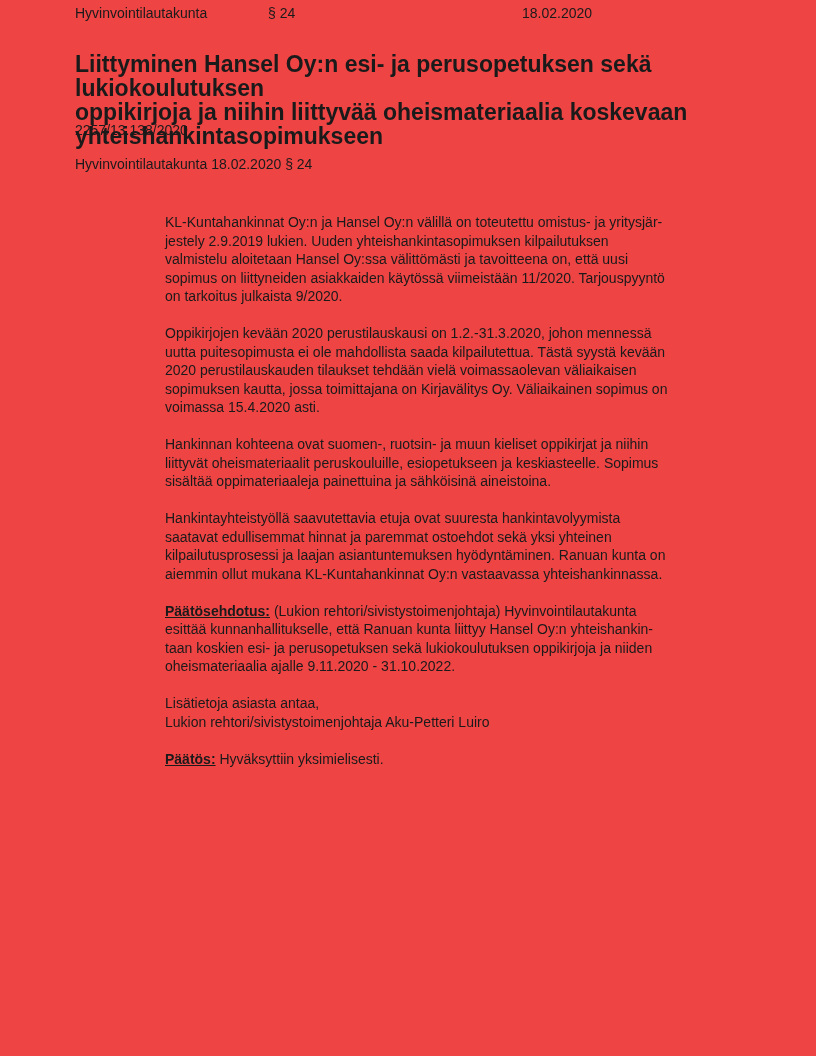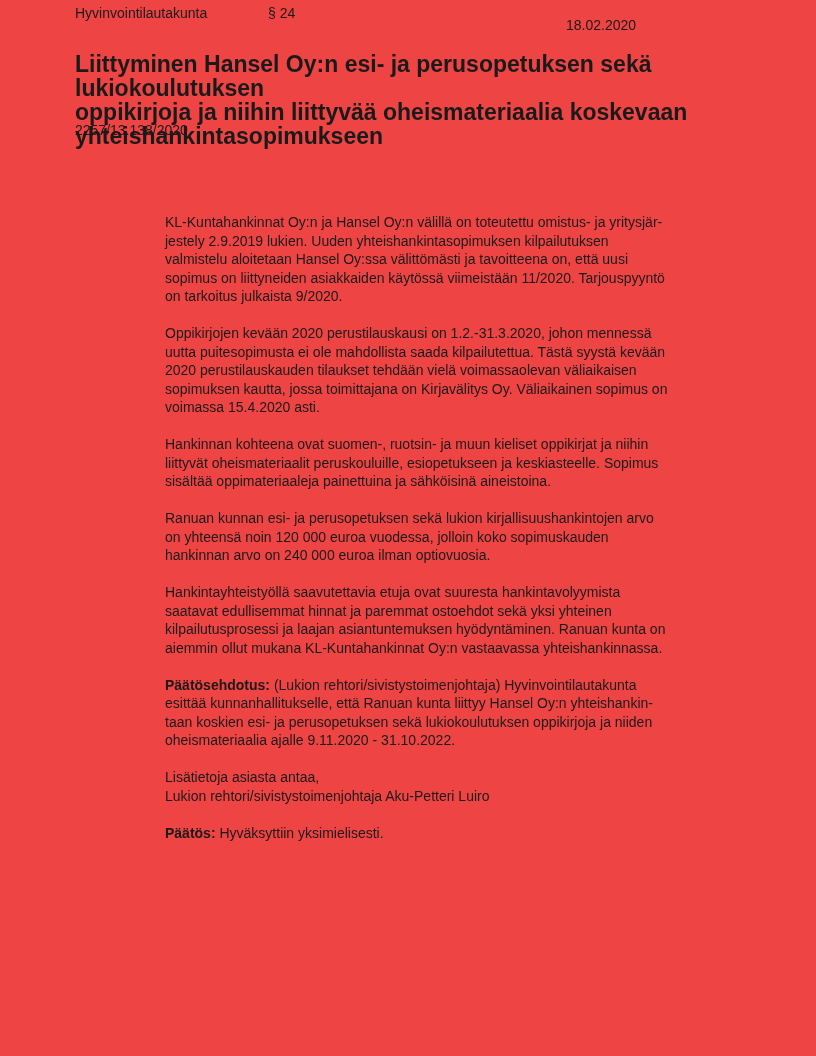--- a/index.html
+++ b/index.html
@@ -9,21 +9,21 @@
     height: 1056px;
     background: #ef4444;
     color: #1a1a1a;
     font-family: "Liberation Sans", sans-serif;
     font-size: 14px;
     line-height: 18.5px;
     overflow: hidden;
   }
   .hdr-committee { position: absolute; left: 75px;  top: 4px; white-space: nowrap; }
   .hdr-section   { position: absolute; left: 268px; top: 4px; white-space: nowrap; }
-  .hdr-date      { position: absolute; left: 522px; top: 16px; white-space: nowrap; margin-left: 44px; }
+  .hdr-date      { position: absolute; left: 522px; top: 4px; white-space: nowrap; }
   .doc-title {
     position: absolute;
     left: 75px;
     top: 37px;
     width: 700px;
     font-size: 23px;
     font-weight: bold;
     line-height: 24px;
     white-space: pre-line;
   }
@@ -34,55 +34,54 @@
     left: 165px;
     top: 213px;
     width: 648px;
   }
   .para {
     margin: 0 0 18.5px 0;
     white-space: pre-line;
   }
   .decision-label {
     font-weight: bold;
+    text-decoration: underline;
   }
 </style>
 </head>
 <body>
 
 <div class="page">
 
   <span class="hdr-committee">Hyvinvointilautakunta</span>
   <span class="hdr-section">§ 24</span>
   <span class="hdr-date">18.02.2020</span>
 
   <h1 class="doc-title">Liittyminen Hansel Oy:n esi- ja perusopetuksen sekä lukiokoulutuksen
 oppikirjoja ja niihin liittyvää oheismateriaalia koskevaan
 yhteishankintasopimukseen</h1>
 
   <div class="case-number">2257/13.138/2020</div>
 
+  <div class="subheader">Hyvinvointilautakunta 18.02.2020 § 24</div>
 
   <div class="body-col">
     <p class="para">KL-Kuntahankinnat Oy:n ja Hansel Oy:n välillä on toteutettu omistus- ja yritysjär-
 jestely 2.9.2019 lukien. Uuden yhteishankintasopimuksen kilpailutuksen
 valmistelu aloitetaan Hansel Oy:ssa välittömästi ja tavoitteena on, että uusi
 sopimus on liittyneiden asiakkaiden käytössä viimeistään 11/2020. Tarjouspyyntö
 on tarkoitus julkaista 9/2020.</p>
     <p class="para">Oppikirjojen kevään 2020 perustilauskausi on 1.2.-31.3.2020, johon mennessä
 uutta puitesopimusta ei ole mahdollista saada kilpailutettua. Tästä syystä kevään
 2020 perustilauskauden tilaukset tehdään vielä voimassaolevan väliaikaisen
 sopimuksen kautta, jossa toimittajana on Kirjavälitys Oy. Väliaikainen sopimus on
 voimassa 15.4.2020 asti.</p>
     <p class="para">Hankinnan kohteena ovat suomen-, ruotsin- ja muun kieliset oppikirjat ja niihin
 liittyvät oheismateriaalit peruskouluille, esiopetukseen ja keskiasteelle. Sopimus
 sisältää oppimateriaaleja painettuina ja sähköisinä aineistoina.</p>
-    <p class="para">Ranuan kunnan esi- ja perusopetuksen sekä lukion kirjallisuushankintojen arvo
-on yhteensä noin 120 000 euroa vuodessa, jolloin koko sopimuskauden
-hankinnan arvo on 240 000 euroa ilman optiovuosia.</p>
     <p class="para">Hankintayhteistyöllä saavutettavia etuja ovat suuresta hankintavolyymista
 saatavat edullisemmat hinnat ja paremmat ostoehdot sekä yksi yhteinen
 kilpailutusprosessi ja laajan asiantuntemuksen hyödyntäminen. Ranuan kunta on
 aiemmin ollut mukana KL-Kuntahankinnat Oy:n vastaavassa yhteishankinnassa.</p>
 
     <p class="para"><span class="decision-label">Päätösehdotus:</span><span> (Lukion rehtori/sivistystoimenjohtaja) Hyvinvointilautakunta
 esittää kunnanhallitukselle, että Ranuan kunta liittyy Hansel Oy:n yhteishankin-
 taan koskien esi- ja perusopetuksen sekä lukiokoulutuksen oppikirjoja ja niiden
 oheismateriaalia ajalle 9.11.2020 - 31.10.2022.</span></p>
 

